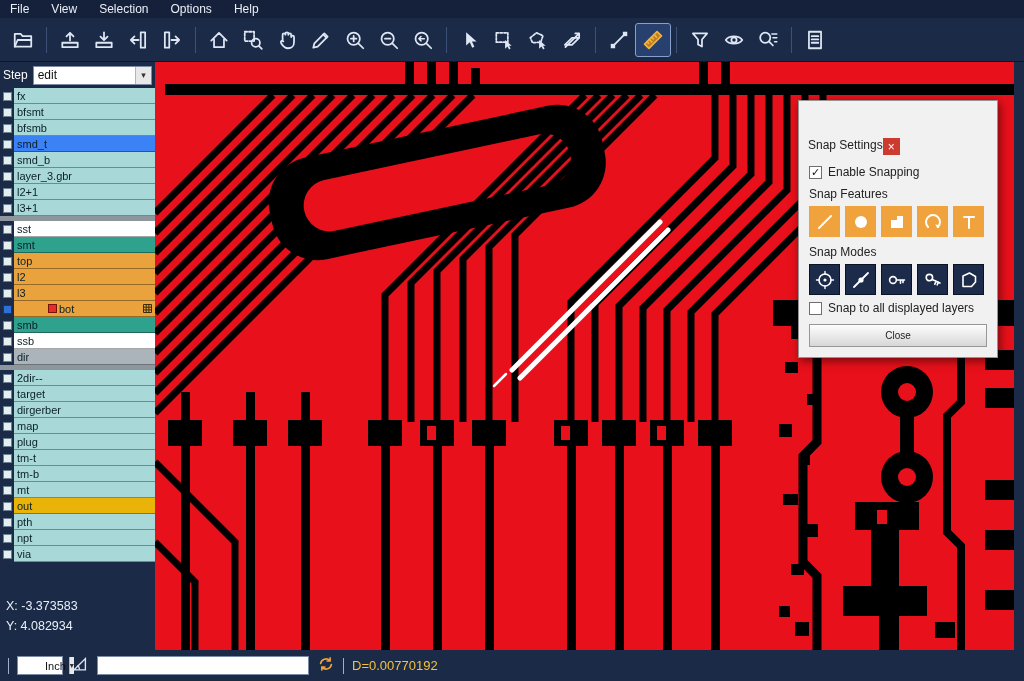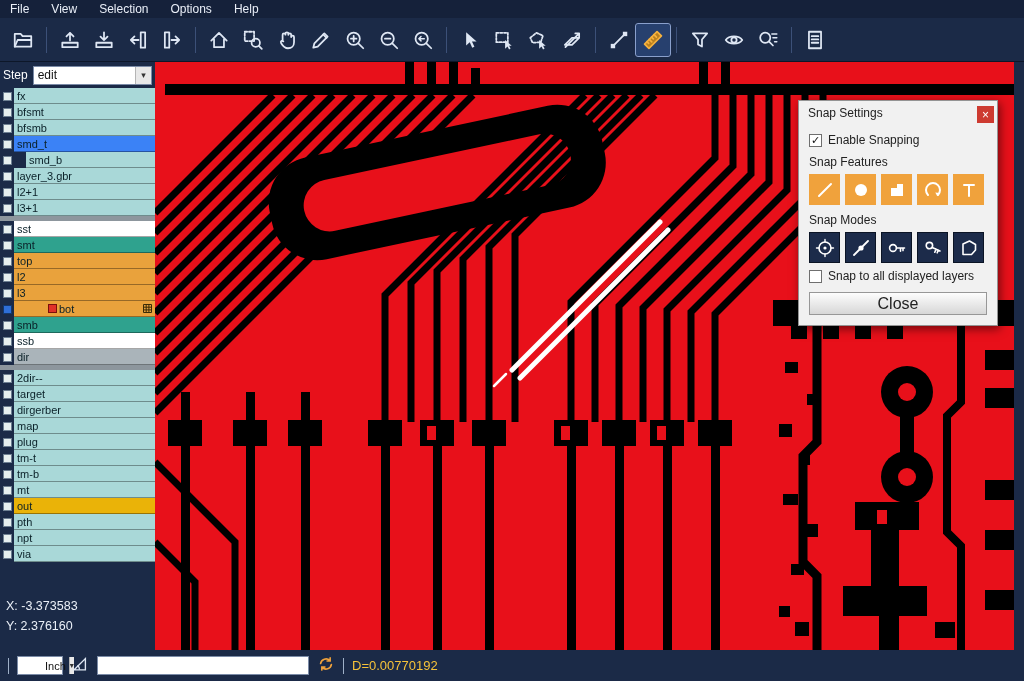--- a/index.html
+++ b/index.html
@@ -45,38 +45,38 @@
   .coords { margin-top:auto; padding:4px 6px 14px; color:#eaeff7; font-size:12.5px;
     line-height:20px; }
   
   .canvas-wrap { position:relative; width:859px; height:588px; background:#e8101a; overflow:hidden; }
   .canvas-wrap svg.art { display:block; }
   .right-strip { width:10px; background:#1b2a47; }
   
   .snap { position:absolute; top:38px; right:16px; width:200px; background:#f1f1f1;
     border:1px solid #949494; box-shadow:2px 3px 9px rgba(0,0,0,.5);
     font-size:12px; color:#222; }
-  .snap-title { height:24px; display:flex; align-items:center; justify-content:space-between;
-    padding:0 0 0 9px; }
+  .snap-title { height:24px; display:flex; align-items:center; 
+    padding:0 0 0 9px;margin-top:32px; }
   .snap-close { width:17px; height:17px; margin:3px 3px 0 0; background:#cd3a30;
     color:#fff; display:flex; align-items:center; justify-content:center;
     font-size:12px; line-height:1; }
   .snap-body { padding:2px 10px 10px; }
   .chk-row { display:flex; align-items:center; gap:6px; margin:6px 0; }
   .chk { width:13px; height:13px; background:#fff; border:1px solid #6f6f6f;
     font-size:11px; line-height:11px; text-align:center; color:#111; flex:none; }
   .snap-label { margin:8px 0 5px; }
   .btn-row { display:flex; gap:5px; }
   .f-btn { width:31px; height:31px; background:#f0a23c; display:flex;
     align-items:center; justify-content:center; }
   .m-btn { width:31px; height:31px; background:#1c2b4a; border:1px solid #0b1425;
     display:flex; align-items:center; justify-content:center; }
   .close-btn { margin-top:9px; width:100%; height:23px;
     background:linear-gradient(#fdfdfd,#d7d7d7); border:1px solid #979797;
-    font-size:16px; text-align:center; line-height:21px; color:#222; }
+    font-size:10px; text-align:center; line-height:21px; color:#222; }
   
   .statusbar { height:31px; display:flex; align-items:center; gap:8px; padding:0 8px;
     background:#1b2a47; }
   .sb-div { width:1px; height:16px; background:#9fb0c8; }
   .sb-combo { width:46px; height:19px; background:#fff; border:1px solid #7a8aa6;
     display:flex; align-items:center; color:#111; font-size:11px;padding-left:24px; }
   .sb-combo .val { flex:1; padding:0 3px; }
   .sb-combo .arrow { width:14px; height:100%; background:#e8e8e8;
     border-left:1px solid #b5b5b5; display:flex; align-items:center;
     justify-content:center; font-size:8px; color:#333; }
@@ -278,21 +278,21 @@
             <div class="cb"></div>
           </div>
           <div class="name-cell" style="background: #3b82f6;">
             <span>smd_t</span>
           </div>
         </div>
         <div class="layer-row">
           <div class="cb-cell">
             <div class="cb"></div>
           </div>
-          <div class="name-cell" style="background: rgb(169, 216, 216); margin-left: 12px;">
+          <div class="name-cell" style="background: rgb(169, 216, 216);">
             <span>smd_b</span>
           </div>
         </div>
         <div class="layer-row">
           <div class="cb-cell">
             <div class="cb"></div>
           </div>
           <div class="name-cell" style="background: rgb(169, 216, 216);">
             <span>layer_3.gbr</span>
           </div>
@@ -485,21 +485,21 @@
           <div class="cb-cell">
             <div class="cb"></div>
           </div>
           <div class="name-cell" style="background: rgb(169, 216, 216);">
             <span>via</span>
           </div>
         </div>
       </div>
     <div class="coords">
       <div>X: -3.373583</div>
-      <div>Y: 2.376160</div>
+      <div>Y: 4.082934</div>
     </div>
   </div>
 
   <div class="canvas-wrap">
     <svg class="art" width="859" height="588" viewBox="0 0 859 588">
       <rect width="859" height="588" fill="#e8101a"></rect>
 
       <g fill="#000000">
         <rect x="10" y="22" width="849" height="11"></rect>
         <rect x="250" y="0" width="9" height="22"></rect>

